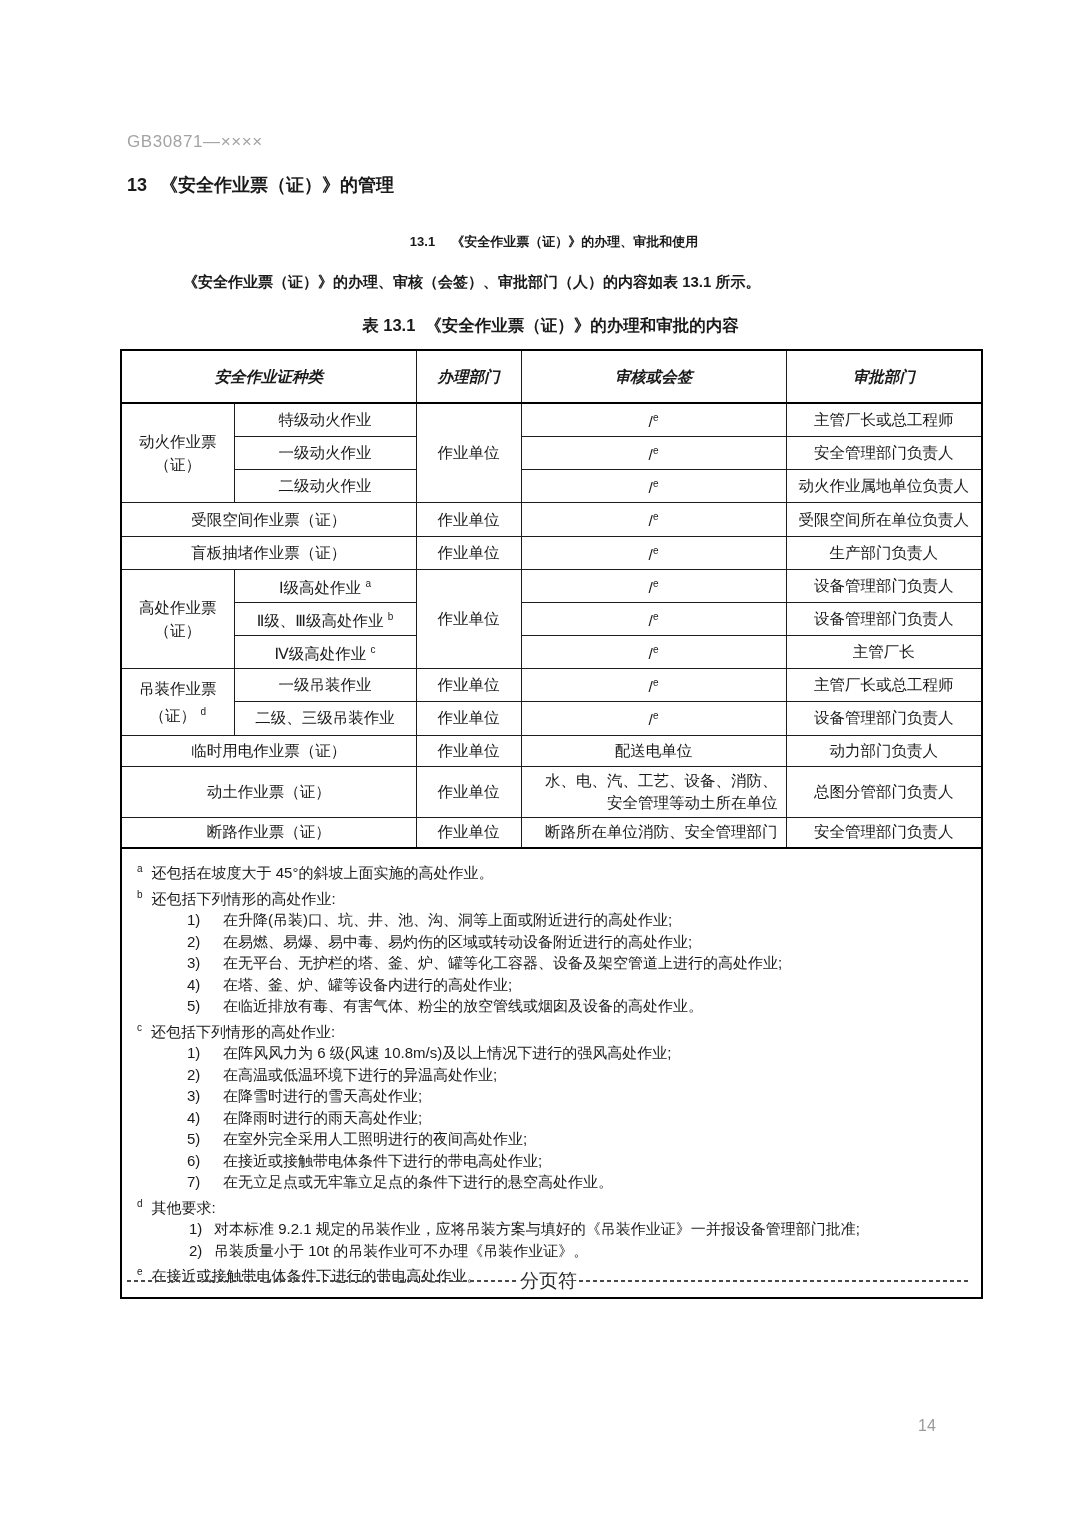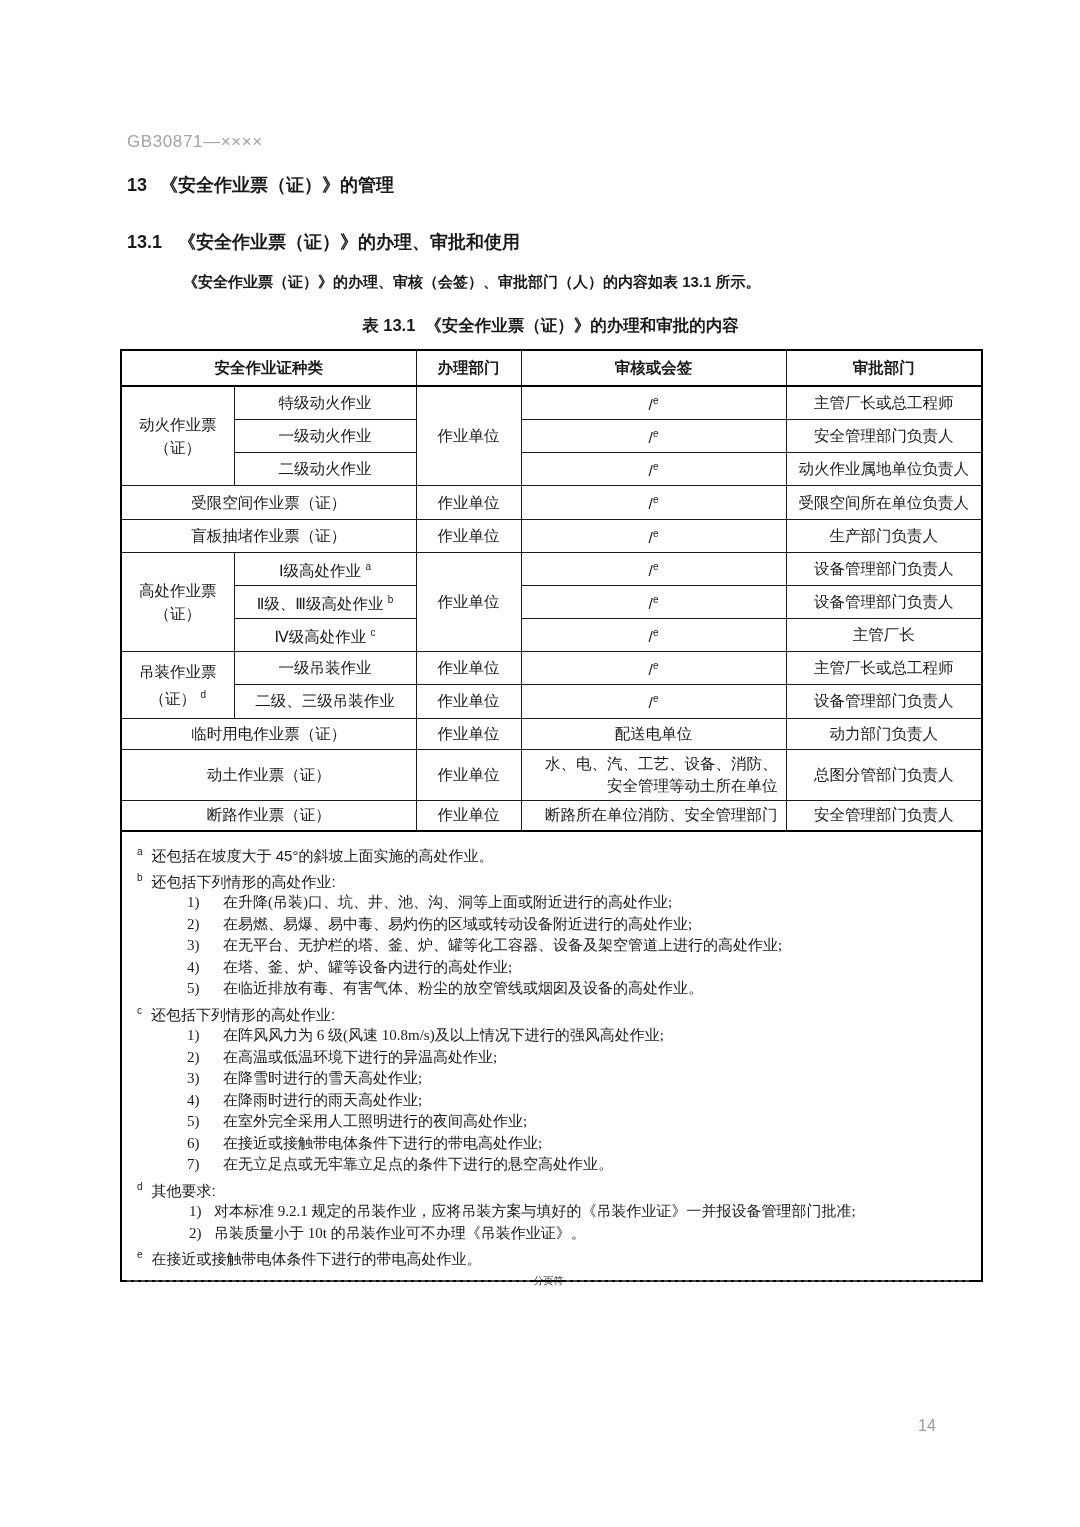--- a/index.html
+++ b/index.html
@@ -9,21 +9,21 @@
     font-family: "Liberation Sans", sans-serif;
     color: #1a1a1a;
   }
   .page { position: relative; width: 1080px; height: 1527px; background: #fff; overflow: hidden; }
   .content { padding: 131px 99px 0 120px; }
 
   .doc-code { margin-left: 7px; font-size: 17px; color: #a3a3a3; letter-spacing: 0.6px; line-height: 22px; }
 
   .sec-heading { margin: 20px 0 0 7px; font-size: 18px; font-weight: bold; line-height: 25px; }
   .sec-heading .num { margin-right: 13px; }
-  .sub-heading { margin: 32px 0 0 7px; font-size: 18px; font-weight: bold; line-height: 24px; }
+  .sub-heading { margin: 32px 0 0 7px; font-size: 13px; font-weight: bold; line-height: 24px; text-align: center; }
   .sub-heading .num { margin-right: 16px; }
   .para { margin: 16px 0 0 63px; font-size: 15px; line-height: 24px; font-weight: bold; }
   .caption { margin-top: 20px; text-align: center; font-size: 16.5px; font-weight: bold; line-height: 23px; }
   .caption .cap-label { margin-right: 10px; }
 
   table.permit {
     margin-top: 12px;
     width: 861px;
     border-collapse: collapse;
     border: 2.5px solid #000;
@@ -33,50 +33,51 @@
   table.permit th, table.permit td {
     border: 1px solid #1c1c1c;
     text-align: center;
     vertical-align: middle;
     padding: 3px 6px;
     line-height: 22px;
   }
   table.permit thead th {
     border-bottom: 2.5px solid #000;
     font-weight: bold;
-    height: 36px;
+    height: 53px;
+    font-style: italic;
   }
   table.permit tbody td { height: 31px; }
   table.permit td.group { line-height: 23px; margin-left: 12px; }
   table.permit td.left { text-align: right; padding-left: 10px; padding-right: 8px; }
   sup { font-size: 10px; }
   td .slash { font-style: normal; }
 
   .fn-cell {
     border-top: 2px solid #000 !important;
     text-align: left !important;
     padding: 9px 12px 10px 15px !important;
     font-size: 15px;
   }
   .fn-line { line-height: 21.5px; }
   .fn-line > sup { margin-right: 9px; }
-  .fn-item { line-height: 21.5px; padding-left: 50px; font-family: Liberation Serif, serif; }
+  .fn-item { line-height: 21.5px; padding-left: 50px; }
   .fn-item .num { display: inline-block; min-width: 36px; }
   .fn-item.tight { padding-left: 52px; }
   .fn-item.tight .num { min-width: 25px; }
 
   .page-break {
     position: absolute; left: 127px; right: 110px; top: 1270px;
     display: flex; align-items: center; height: 21px;
   }
   .pb-dash {
     flex: 1; height: 2px;
     background-image: repeating-linear-gradient(to right, #4a4a4a 0 4px, transparent 4px 7px);
   }
-  .pb-label { padding: 0 2px; font-size: 10px; color: #2b2b2b; white-space: nowrap; }
+  .pb-label { padding: 0 2px; font-size: 19px; color: #2b2b2b; white-space: nowrap; }
 
   .page-num { position: absolute; top: 1417px; left: 918px; font-size: 16px; color: #9b9b9b; }
 </style>
 </head>
 <body>
 
 <div class="page">
   <div class="content">
 
     <div class="doc-code">GB30871—××××</div>

